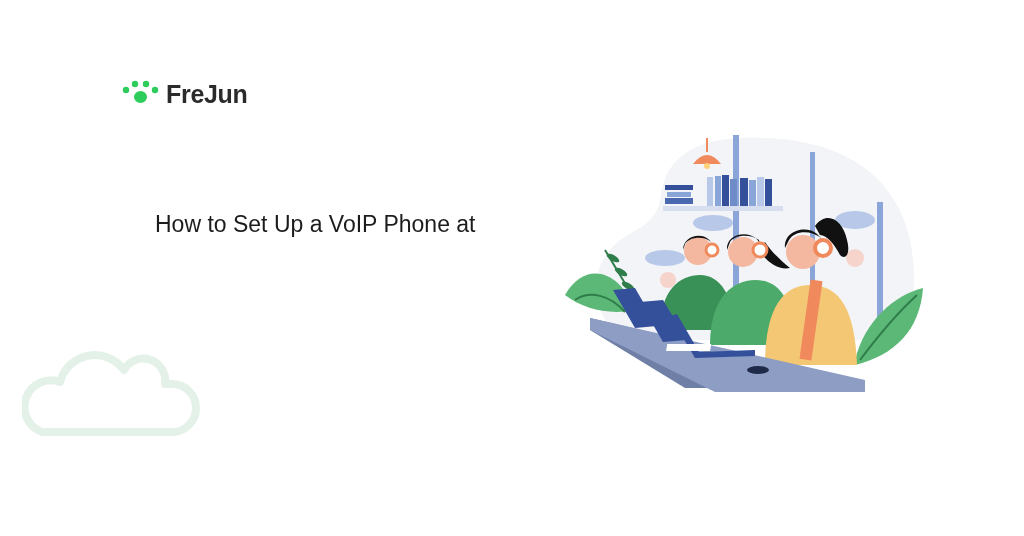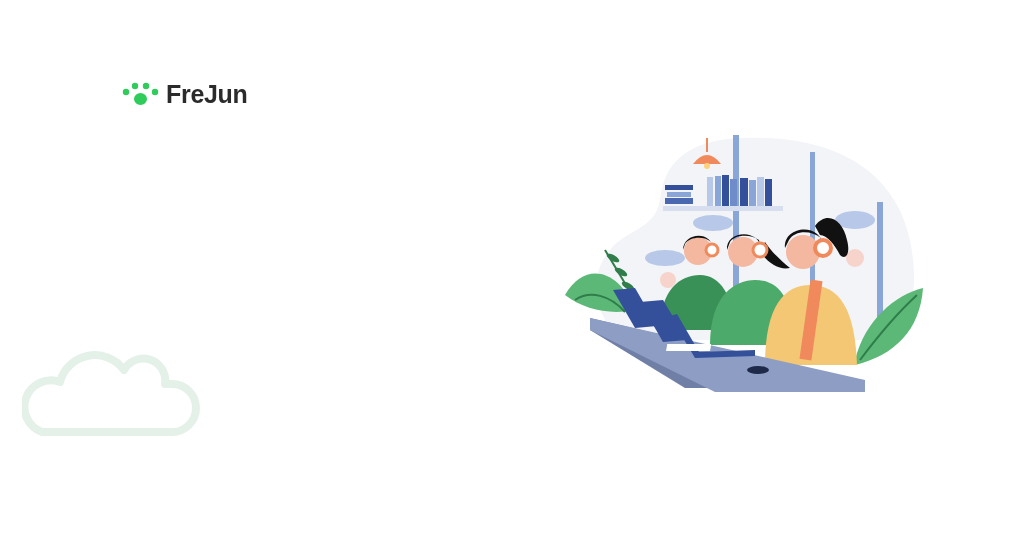--- a/index.html
+++ b/index.html
@@ -1,21 +1,21 @@
 <!DOCTYPE html>
 <html><head>
   <meta charset="utf-8">
   <style>
     * { margin: 0; padding: 0; box-sizing: border-box; }
     html, body { width: 1024px; height: 536px; overflow: hidden; background: #ffffff; }
     body { position: relative; font-family: "Liberation Sans", sans-serif; }
 
     .logo {
       position: absolute; left: 122px; top: 80px;
-      display: flex; align-items: center; gap: 6px;
+      display: flex; gap: 6px;
     }
     .logo-mark { width: 38px; height: 26px; }
     .logo-text {
       font-family: "Liberation Sans", sans-serif;
       font-weight: 700; font-size: 25px; color: #2b2b2b; letter-spacing: -0.3px;
     }
 
     .headline {
       position: absolute; left: 155px; top: 207px; width: 420px;
       font-family: "Liberation Sans", sans-serif;
@@ -34,21 +34,21 @@
     <circle cx="4" cy="10" r="3.2" fill="#2ecc5b"></circle>
     <circle cx="13" cy="4" r="3.2" fill="#2ecc5b"></circle>
     <circle cx="24" cy="4" r="3.2" fill="#2ecc5b"></circle>
     <circle cx="33" cy="10" r="3.2" fill="#2ecc5b"></circle>
     <ellipse cx="18.5" cy="17" rx="6.5" ry="6" fill="#2ecc5b"></ellipse>
   </svg>
   <span class="logo-text">FreJun</span>
 </div>
 
 <h1 class="headline">
-  <br>
+  <span>How to Set Up a VoIP Phone at</span><br>
 </h1>
 
 <svg class="cloud" viewBox="0 0 178 100">
   <path d="M20 92 H150 A24 24 0 0 0 150 44 L143 44 A22 22 0 0 0 102 30 A36 36 0 0 0 38 42 A26 26 0 0 0 20 92 Z" fill="none" stroke="#e4f1e8" stroke-width="8" stroke-linejoin="round"></path>
 </svg>
 
 <svg class="illustration" viewBox="0 0 370 270">
 
   <path d="M95 70 C100 20 140 5 200 8 C270 10 330 40 345 110 C355 160 345 190 330 210 L60 210 C30 190 20 150 45 120 C60 100 90 100 95 70 Z" fill="#f3f4f7"></path>
 

